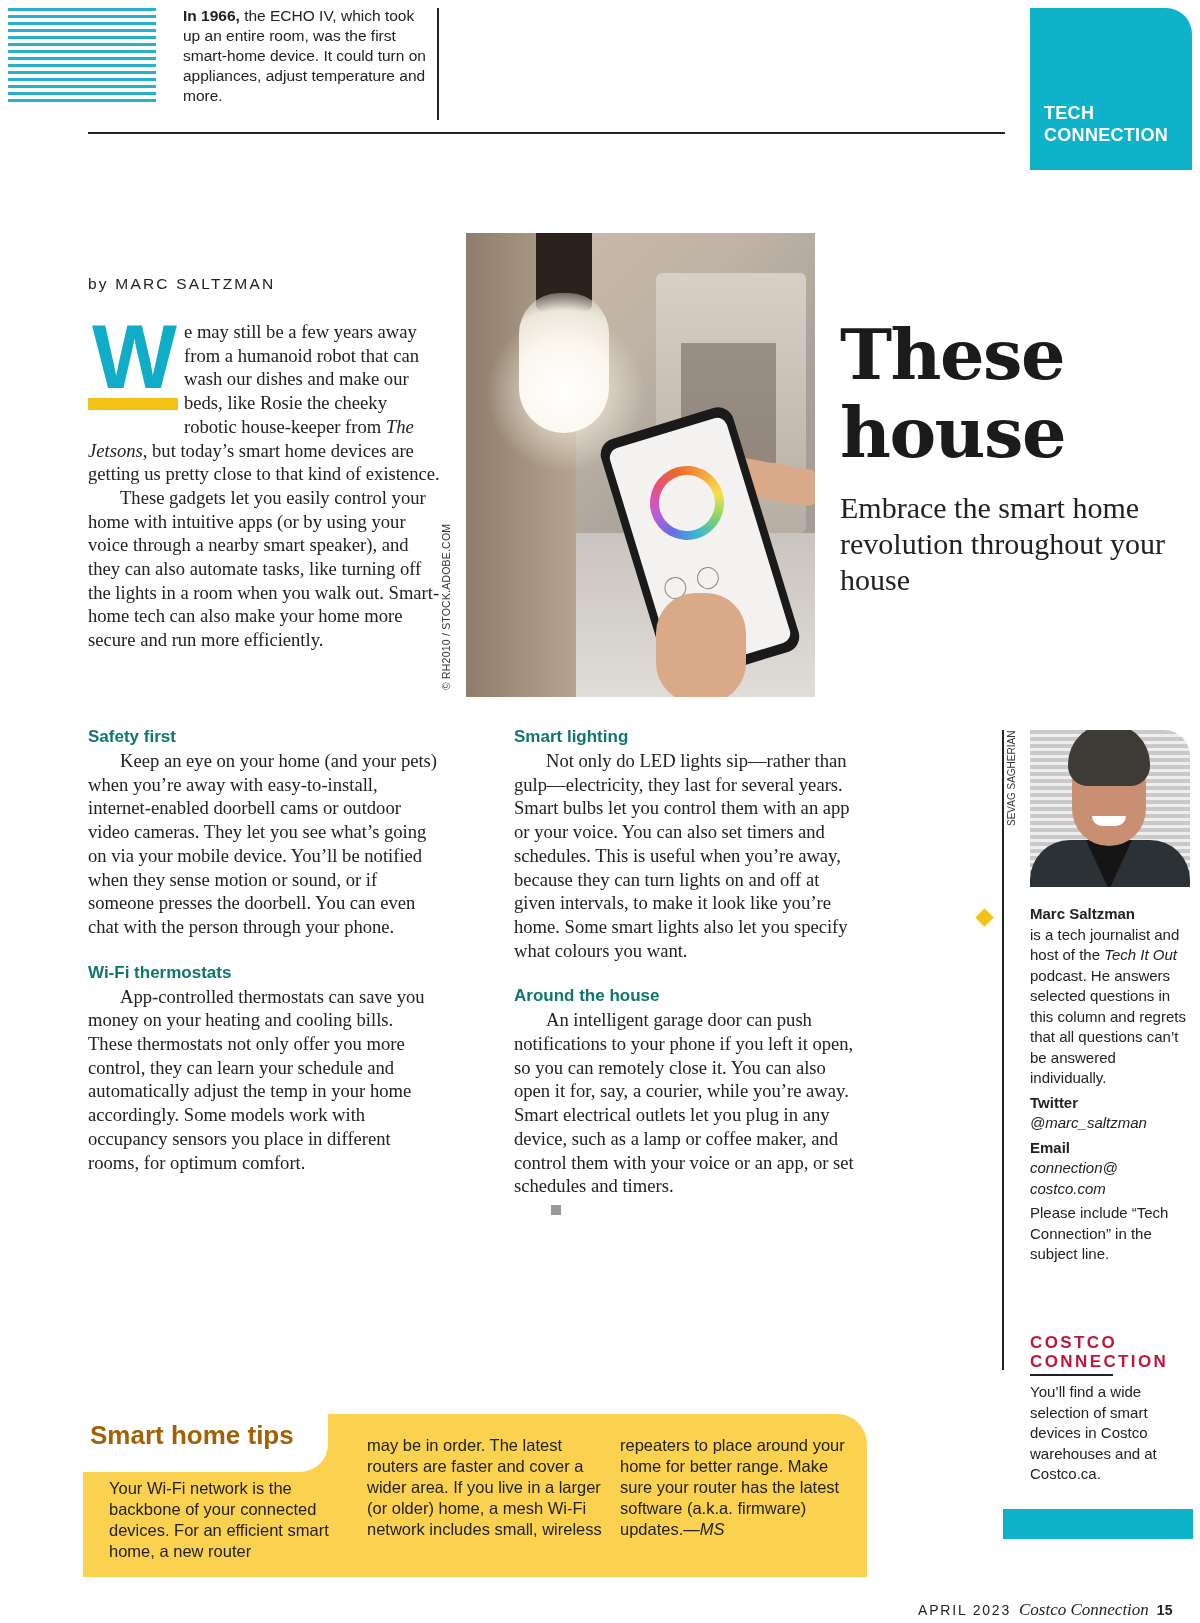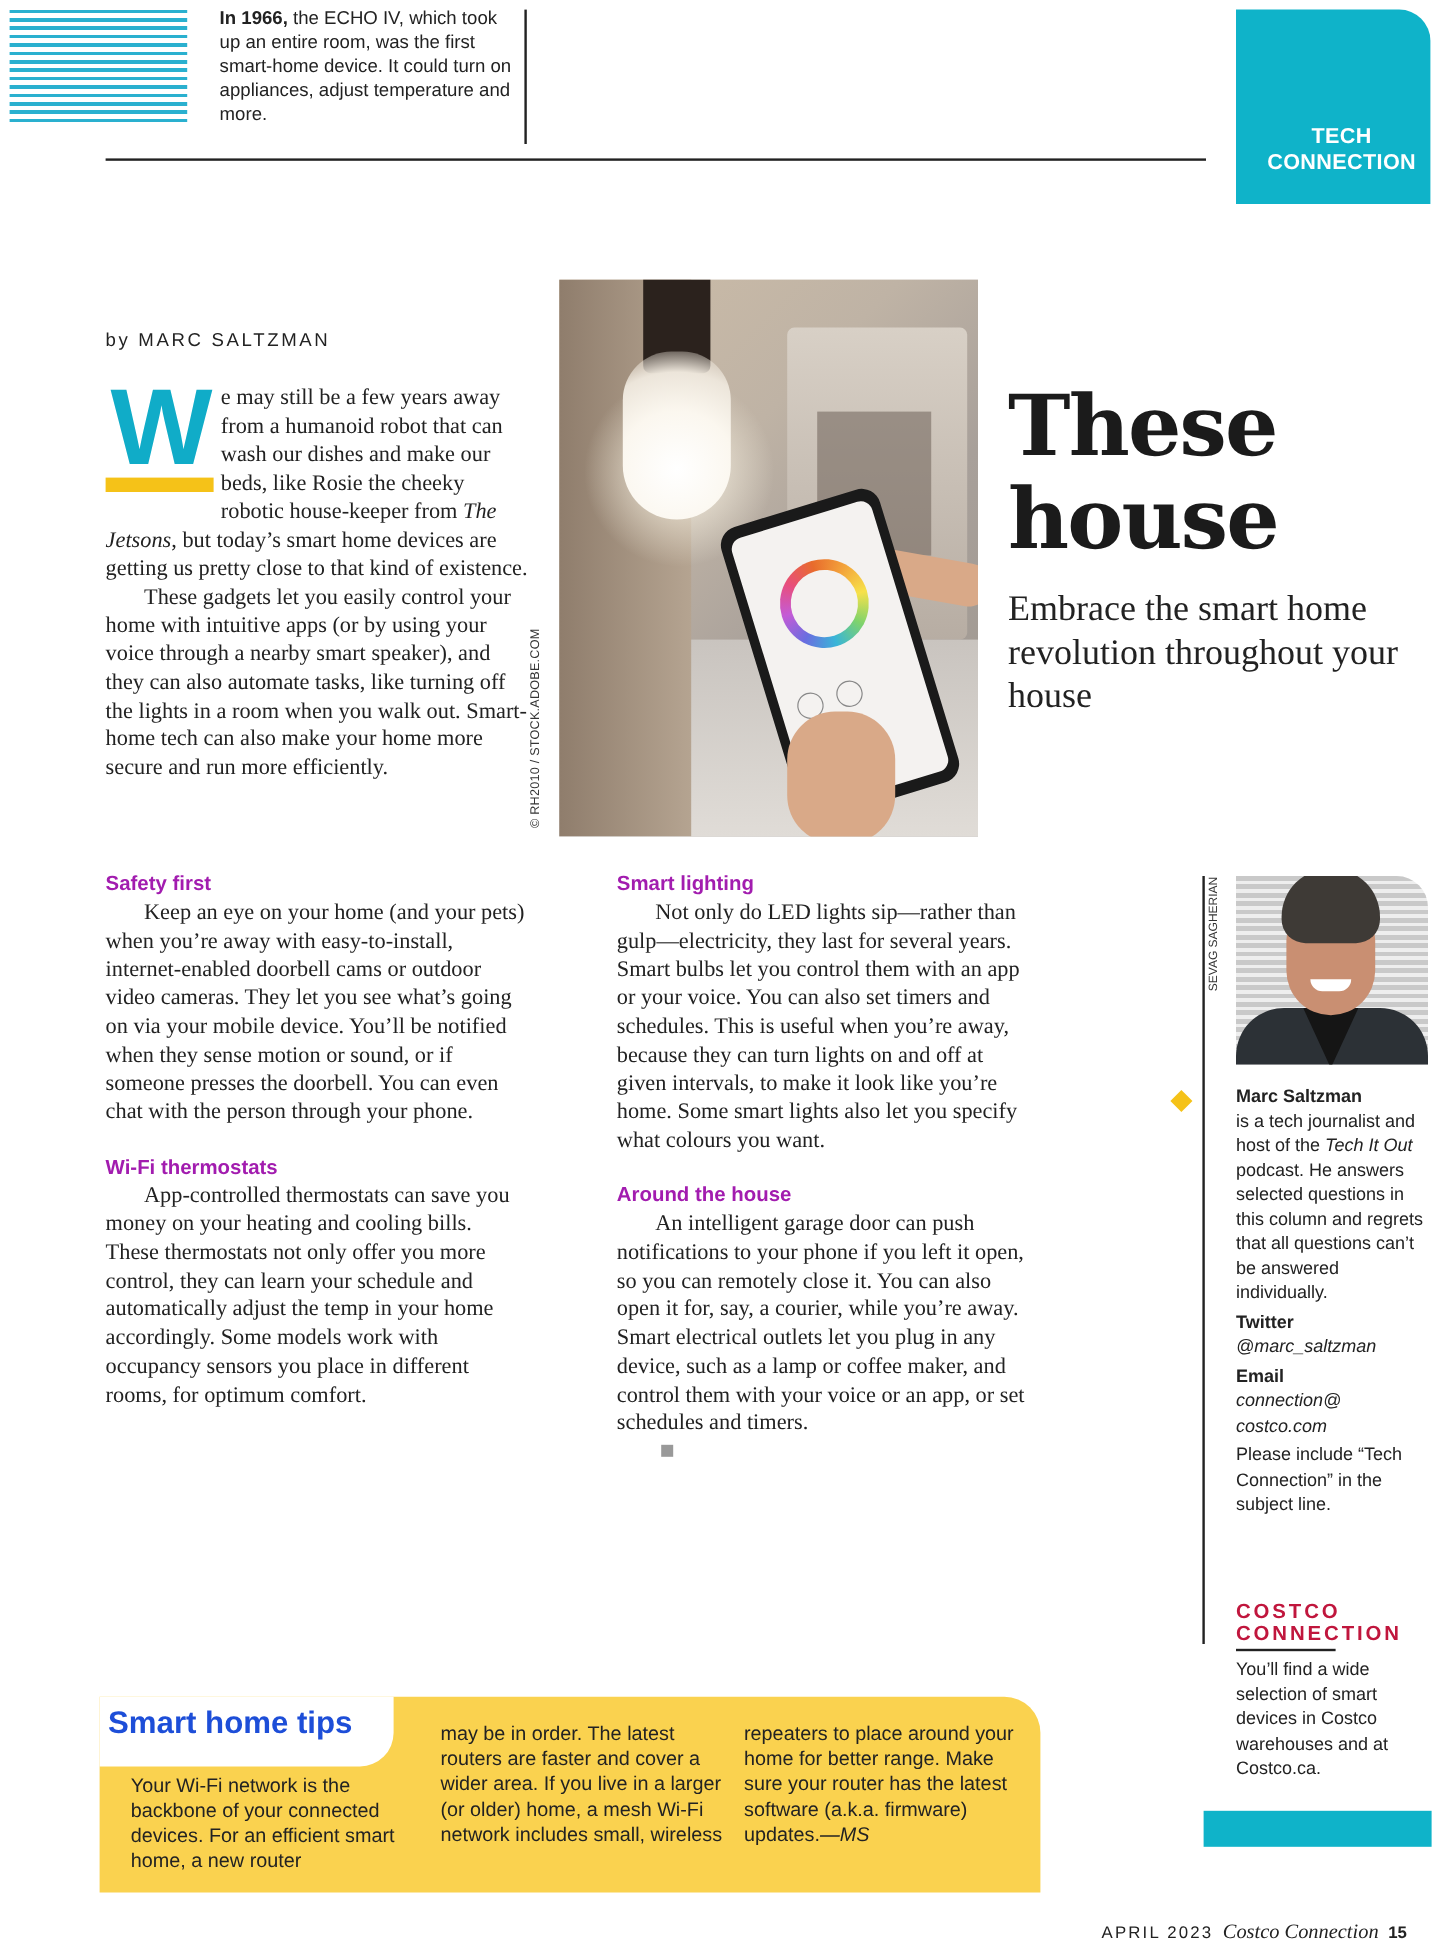--- a/index.html
+++ b/index.html
@@ -11,39 +11,39 @@
   .stripes { left: 8px; top: 8px; width: 148px; height: 96px;
     background: repeating-linear-gradient(to bottom, #2ab0cf 0px, #2ab0cf 3px, #ffffff 3px, #ffffff 7px); }
   .fact { left: 183px; top: 6px; width: 245px; font-family: "Liberation Sans", sans-serif;
     font-size: 15.5px; line-height: 20px; color: #222; }
   .fact b { font-weight: bold; }
   .fact-vline { left: 437px; top: 8px; width: 2px; height: 112px; background: #222; }
   .top-rule { left: 88px; top: 132px; width: 917px; height: 2px; background: #222; }
 
   .tech-badge { left: 1030px; top: 8px; width: 162px; height: 162px; background: #0fb3c9;
     border-top-right-radius: 26px; color: #fff; font-family: "Liberation Sans", sans-serif;
-    font-weight: bold; font-size: 18px; line-height: 22px; padding: 94px 0 0 14px; letter-spacing: 0.3px; text-align: center; }
+    font-weight: bold; font-size: 18px; line-height: 22px; padding: 94px 0 0 14px; letter-spacing: 0.3px; }
 
   
   .byline { left: 88px; top: 275px; font-family: "Liberation Sans", sans-serif; font-size: 15.5px;
     letter-spacing: 2.2px; color: #222; }
 
   
   .body-text { font-size: 18.6px; line-height: 23.7px; color: #222; }
   .body-text p { text-indent: 32px; }
   .body-text p.noindent { text-indent: 0; }
 
   .intro { left: 88px; top: 320px; width: 352px; }
   .dropcap { float: left; width: 96px; height: 95px; margin-right: 0px; position: relative; }
   .dropcap .letter { position: absolute; left: 4px; top: -2px; font-family: "Liberation Sans", sans-serif;
     font-weight: bold; font-size: 90px; line-height: 78px; color: #10acc8; }
   .dropcap .bar { position: absolute; left: 0; top: 78px; width: 90px; height: 12px; background: #f5c218; }
 
   .h-sub { font-family: "Liberation Sans", sans-serif; font-weight: bold; font-size: 17px;
-    line-height: 24px; color: #a21caf; }
+    line-height: 24px; color: #0f766e; }
 
   .col1 { left: 88px; top: 725px; width: 352px; }
   .col2 { left: 466px; top: 725px; width: 350px; margin-left: 48px; }
   .gap { height: 22px; }
 
   
   .photo { left: 466px; top: 233px; width: 349px; height: 464px; overflow: hidden;
     background: linear-gradient(135deg, #cdbda8 0%, #bfb3a5 35%, #a8a09a 60%, #9e978f 100%); }
   .photo .wall { position: absolute; left: 0; top: 0; width: 110px; height: 464px;
     background: linear-gradient(to right, #8f7d6c, #b5a491); }
@@ -96,21 +96,21 @@
   .bio i { font-style: italic; }
   .costco-head { left: 1030px; top: 1333px; font-family: "Liberation Sans", sans-serif; font-weight: bold; font-size: 17px;
     line-height: 19px; letter-spacing: 2.4px; color: #c0163d; }
   .costco-rule { left: 1030px; top: 1374px; width: 83px; height: 2px; background: #222; }
   .costco-body { left: 1030px; top: 1382px; width: 165px; font-family: "Liberation Sans", sans-serif; font-size: 15px; line-height: 20.5px; color: #222; }
   .teal-bar { left: 1003px; top: 1509px; width: 190px; height: 30px; background: #0fb3c9; }
 
   
   .tips-box { left: 83px; top: 1414px; width: 784px; height: 163px; background: #fad24f; border-top-right-radius: 30px; }
   .tips-notch { left: 83px; top: 1414px; width: 245px; height: 58px; background: #fff; border-bottom-right-radius: 28px; }
-  .tips-title { left: 90px; top: 1420px; font-family: "Liberation Sans", sans-serif; font-weight: bold; font-size: 26px; color: #1d4ed8; }
+  .tips-title { left: 90px; top: 1420px; font-family: "Liberation Sans", sans-serif; font-weight: bold; font-size: 26px; color: #a16207; }
   .tips-col { font-family: "Liberation Sans", sans-serif; font-size: 16.5px; line-height: 21px; color: #222; }
   .tips-c1 { left: 109px; top: 1478px; width: 250px; }
   .tips-c2 { left: 367px; top: 1435px; width: 245px; }
   .tips-c3 { left: 620px; top: 1435px; width: 235px; }
 
   
   .folio { left: 918px; top: 1600px; font-size: 16px; color: #222; white-space: nowrap; }
   .folio .month { font-family: "Liberation Sans", sans-serif; letter-spacing: 1.8px; font-size: 14px; }
   .folio .mag { font-family: "Liberation Serif", serif; font-style: italic; font-size: 17px; margin: 0 8px; }
   .folio .pg { font-family: "Liberation Sans", sans-serif; font-weight: bold; font-size: 14px; }

